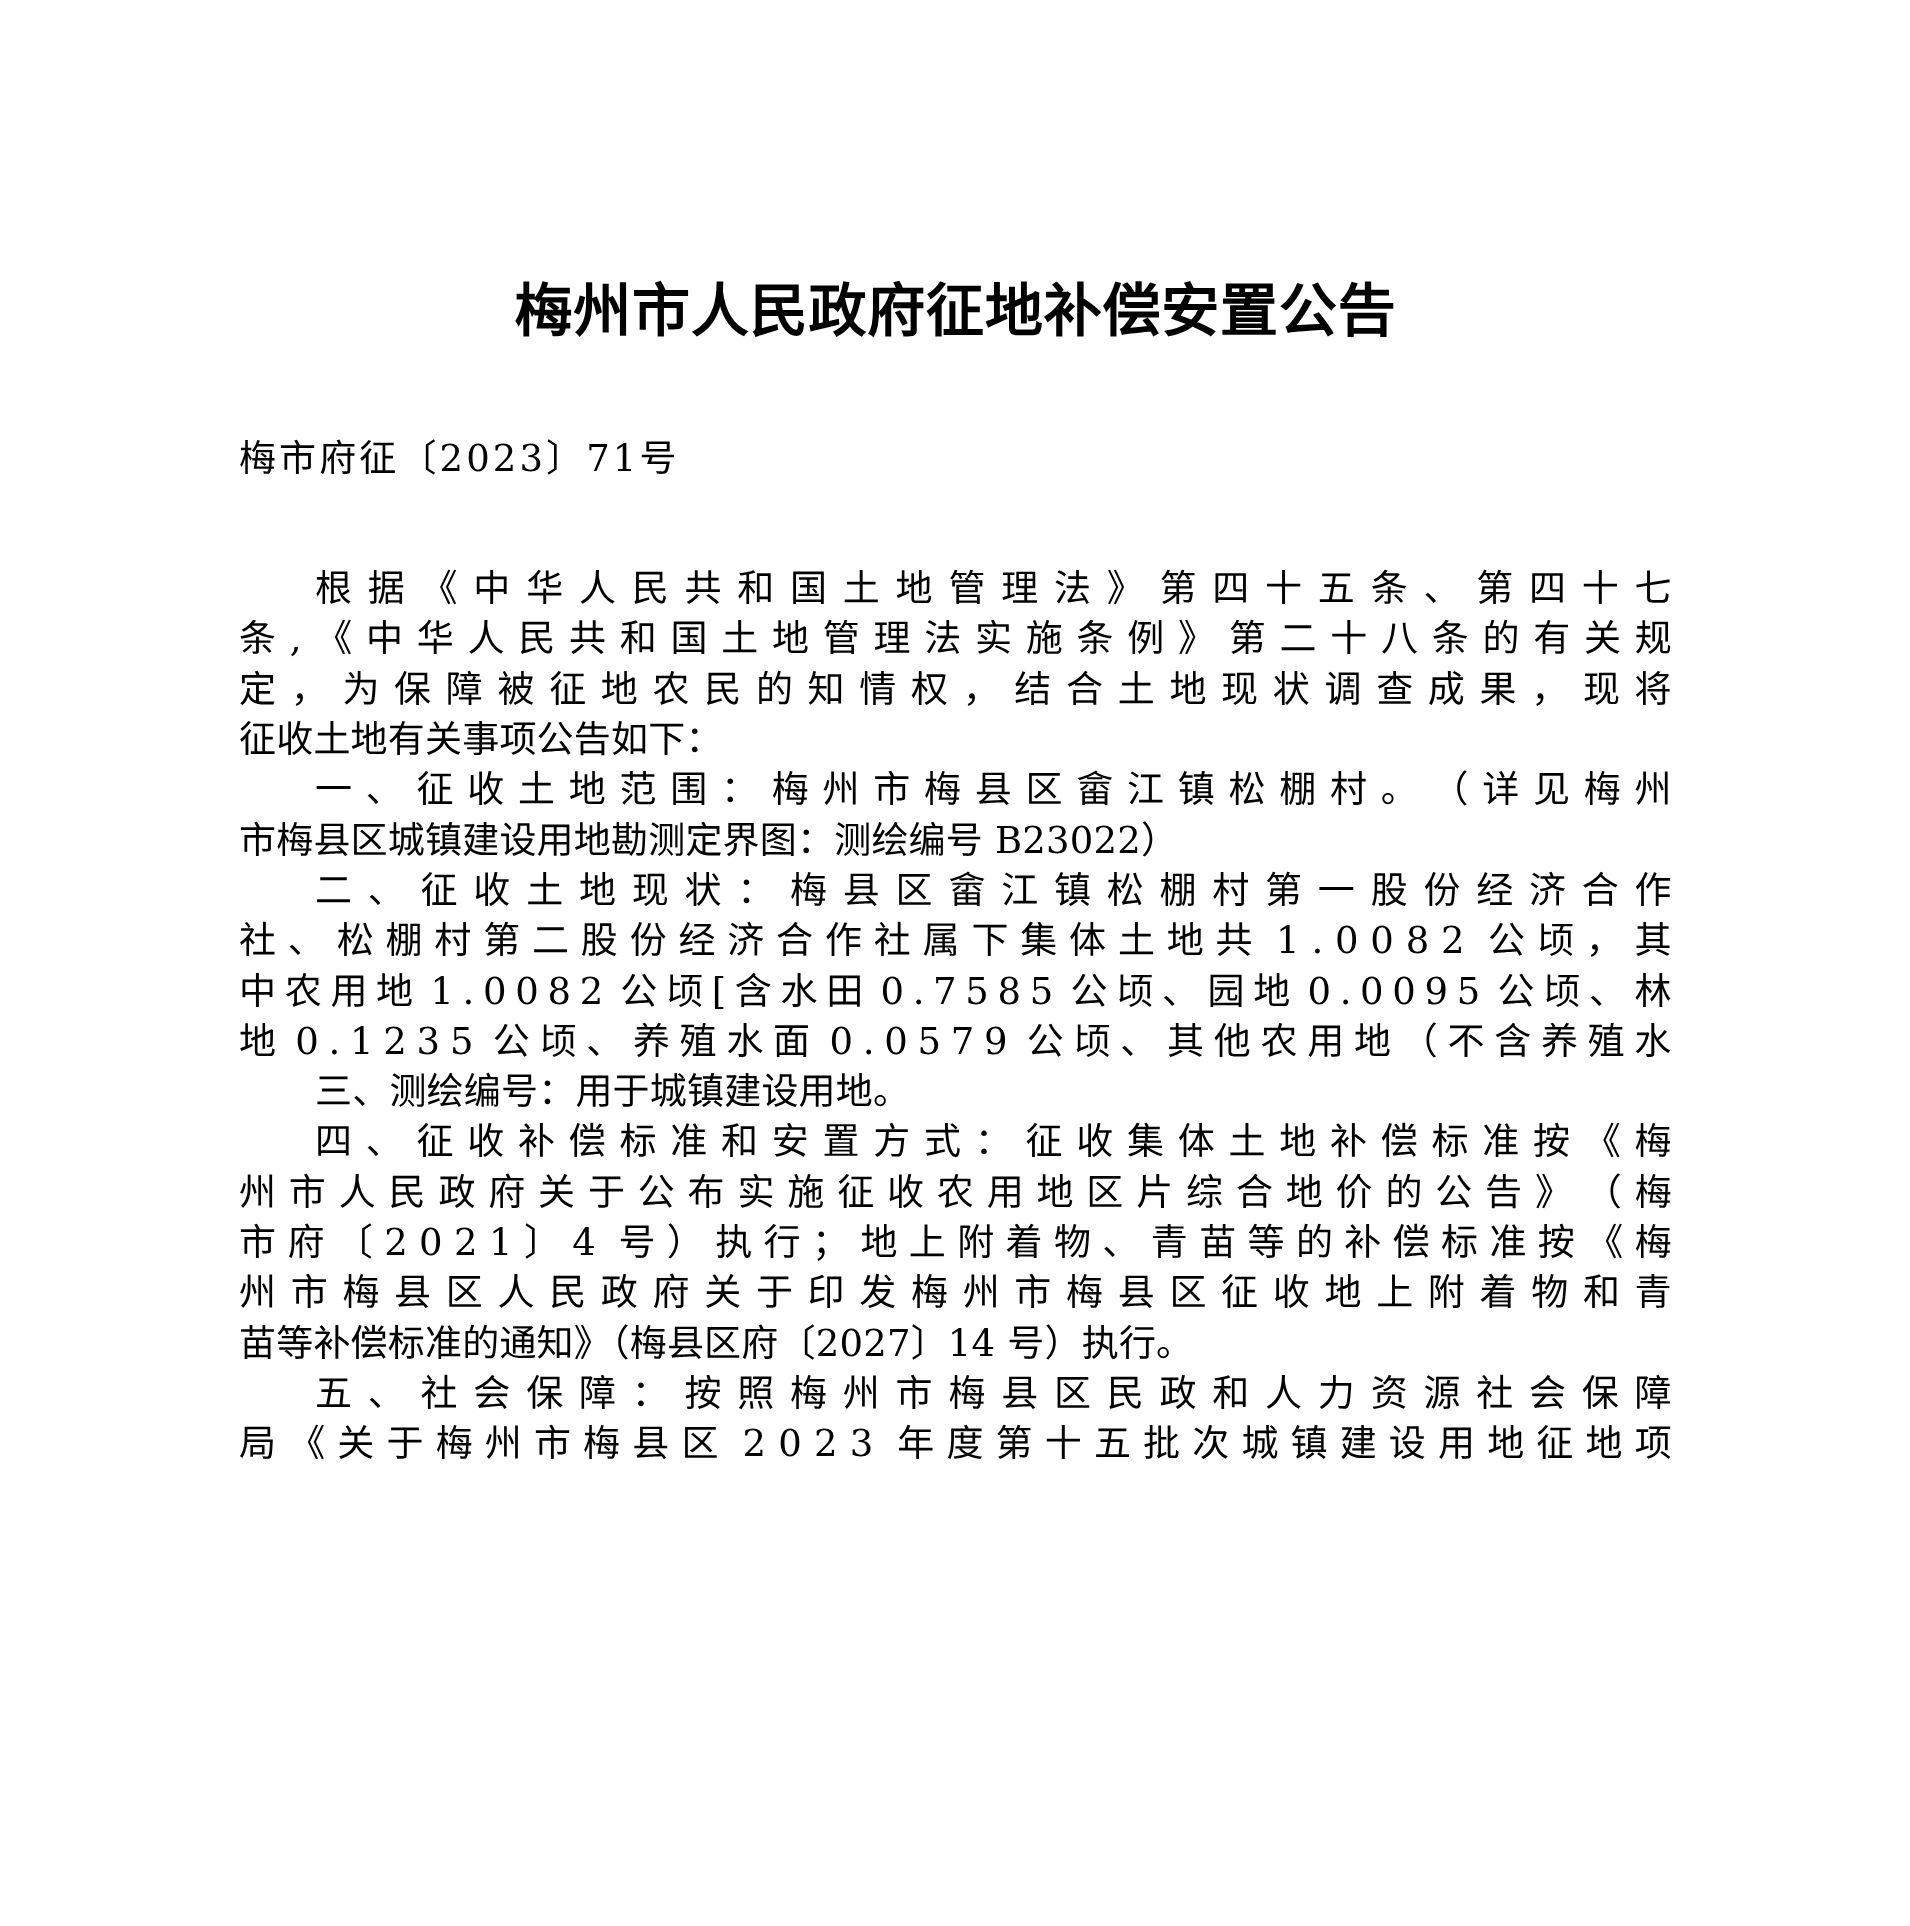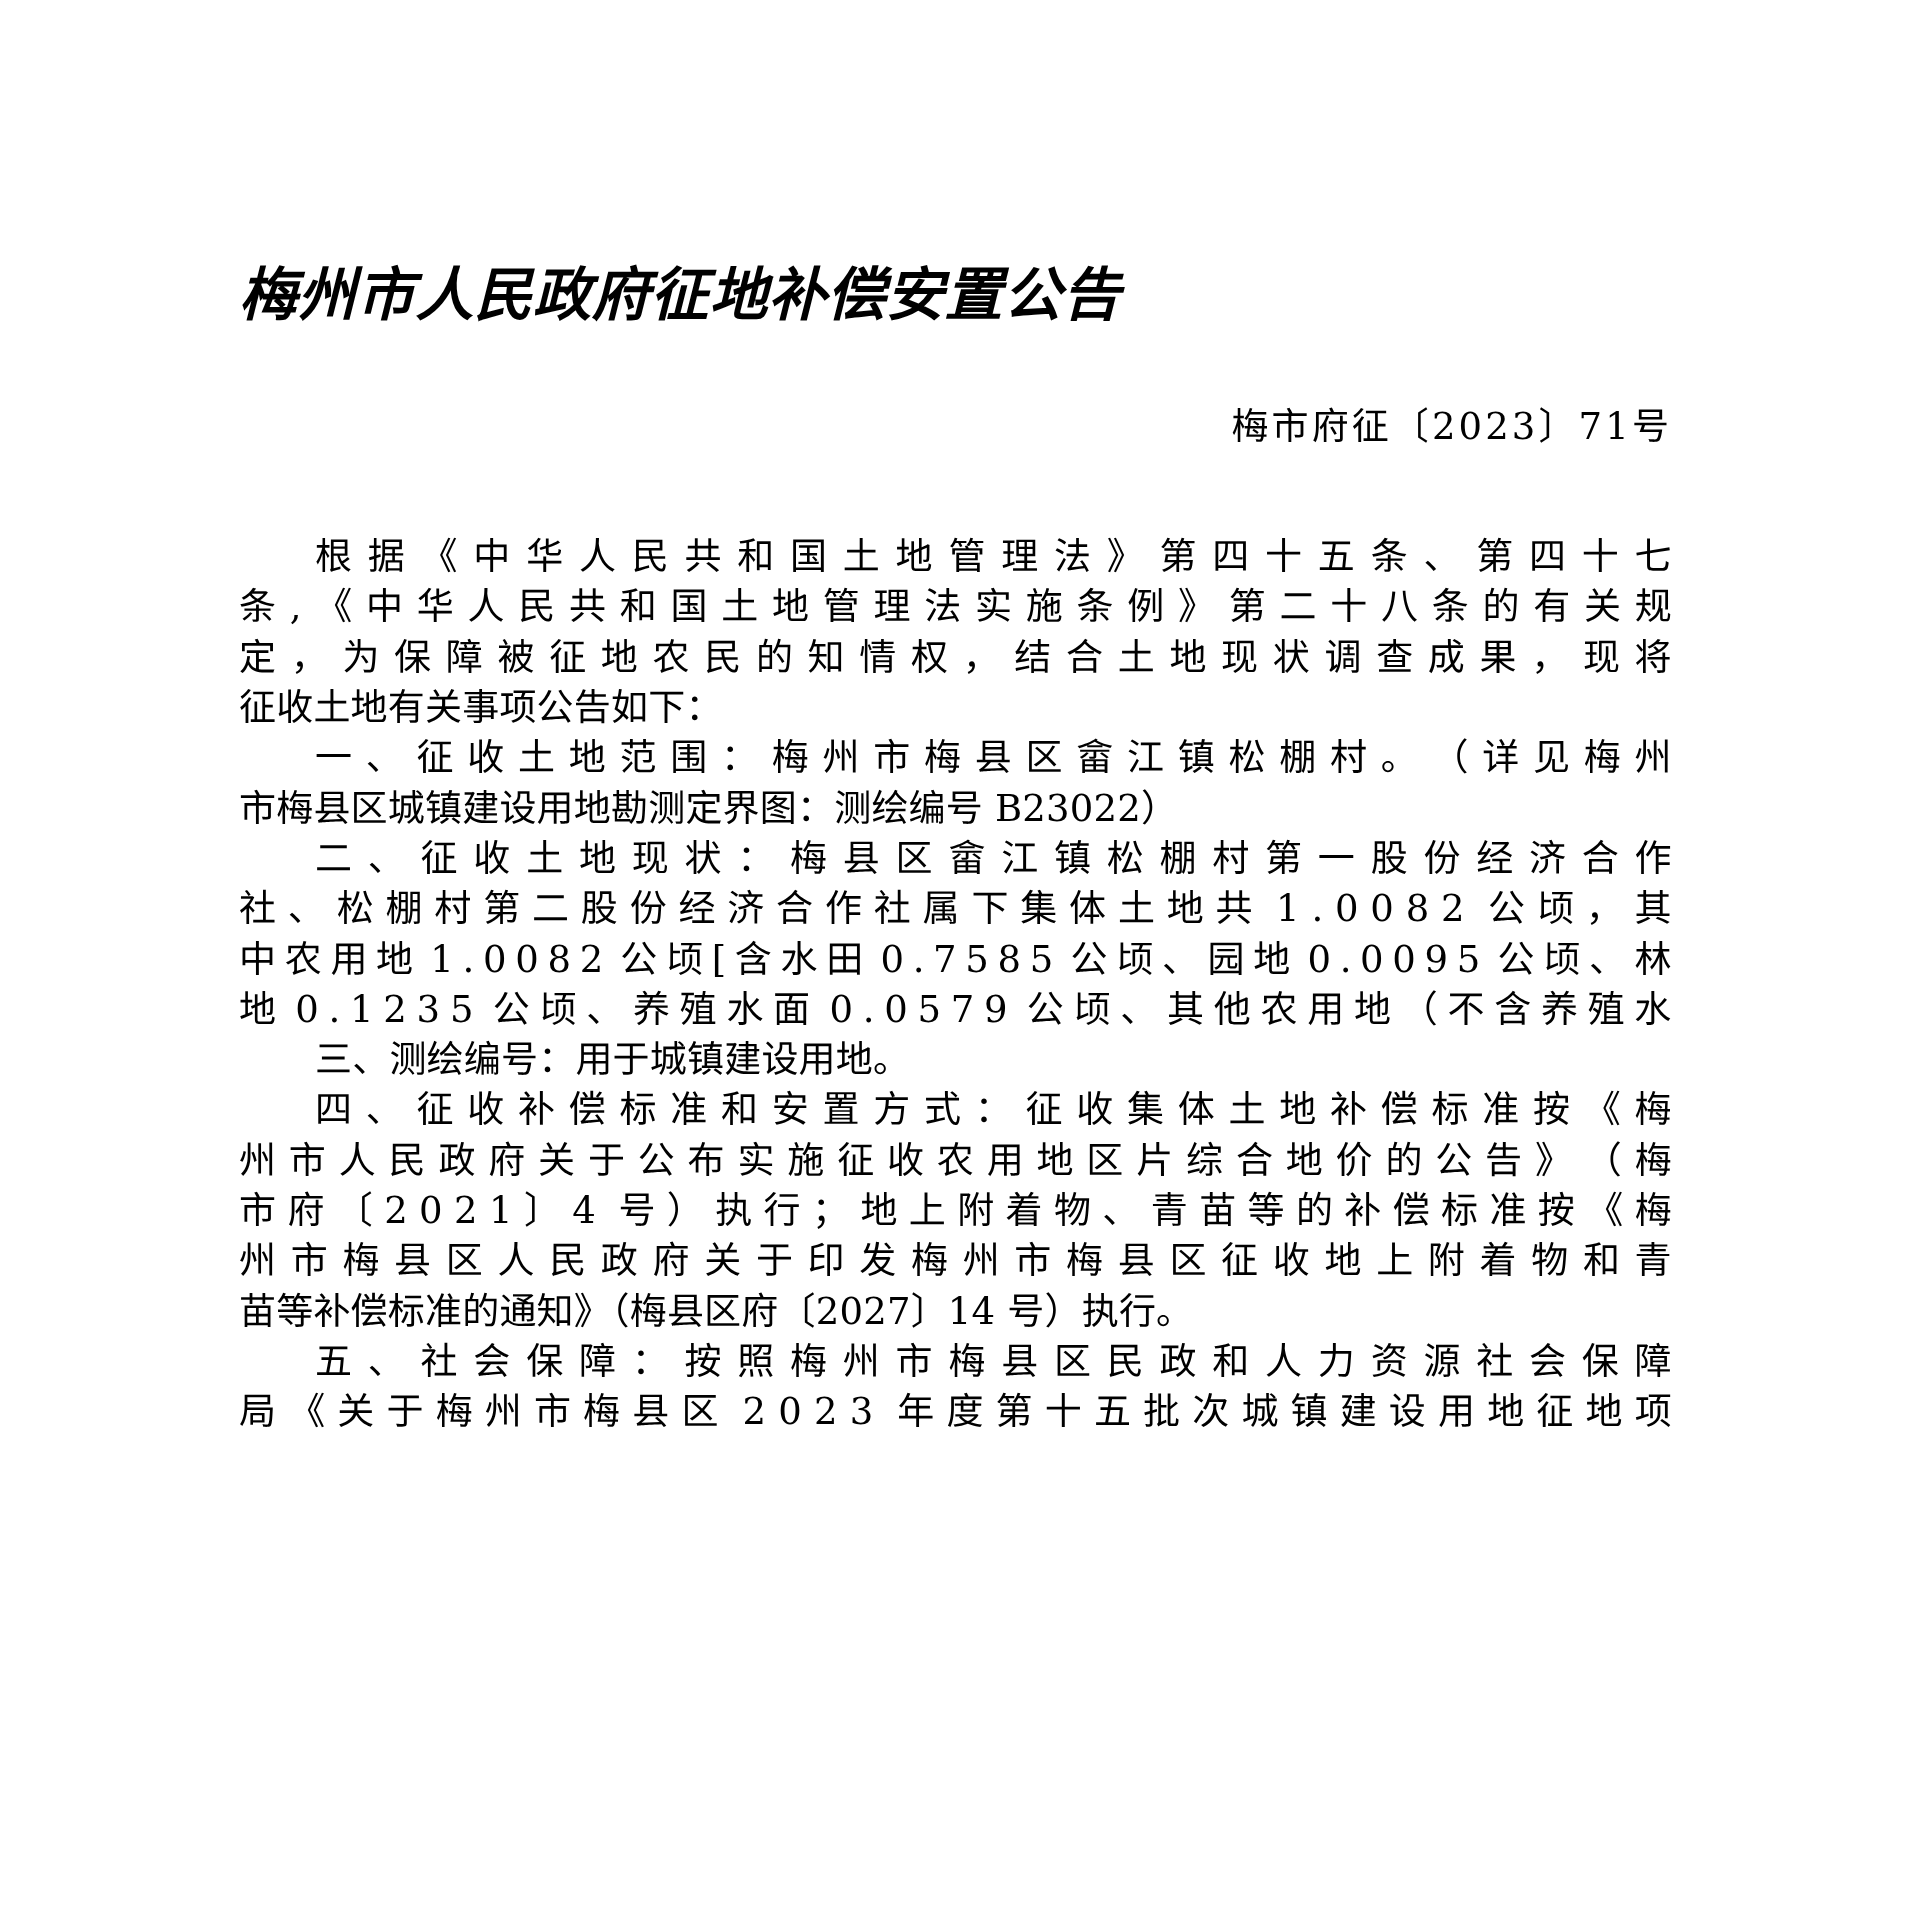--- a/index.html
+++ b/index.html
@@ -21,36 +21,35 @@
     overflow: hidden;
   }
   .doc-body {
     position: absolute;
     left: 239px;
     top: 0;
     width: 1433px;
     height: 2702px;
   }
   .doc-title {
-    margin: 0;
+    margin: 16px;
     padding: 0;
     font-family: "DejaVu Serif", "Liberation Serif", serif;
     font-weight: 700;
     font-size: 58px;
     line-height: 1.0;
     letter-spacing: 0.8px;
-    text-align: left;
+    text-align: center;
     padding-top: 266px;
     white-space: nowrap;
-    font-style: italic;
   }
   .doc-number {
     margin: 0;
     padding: 0;
-    text-align: right;
+    text-align: left;
     font-size: 37px;
     line-height: 1.0;
     padding-top: 84px;
     letter-spacing: 3.1px;
     white-space: nowrap;
   }
   .body-text {
     padding-top: 87px;
     font-size: 37px;
     line-height: 1.36;

